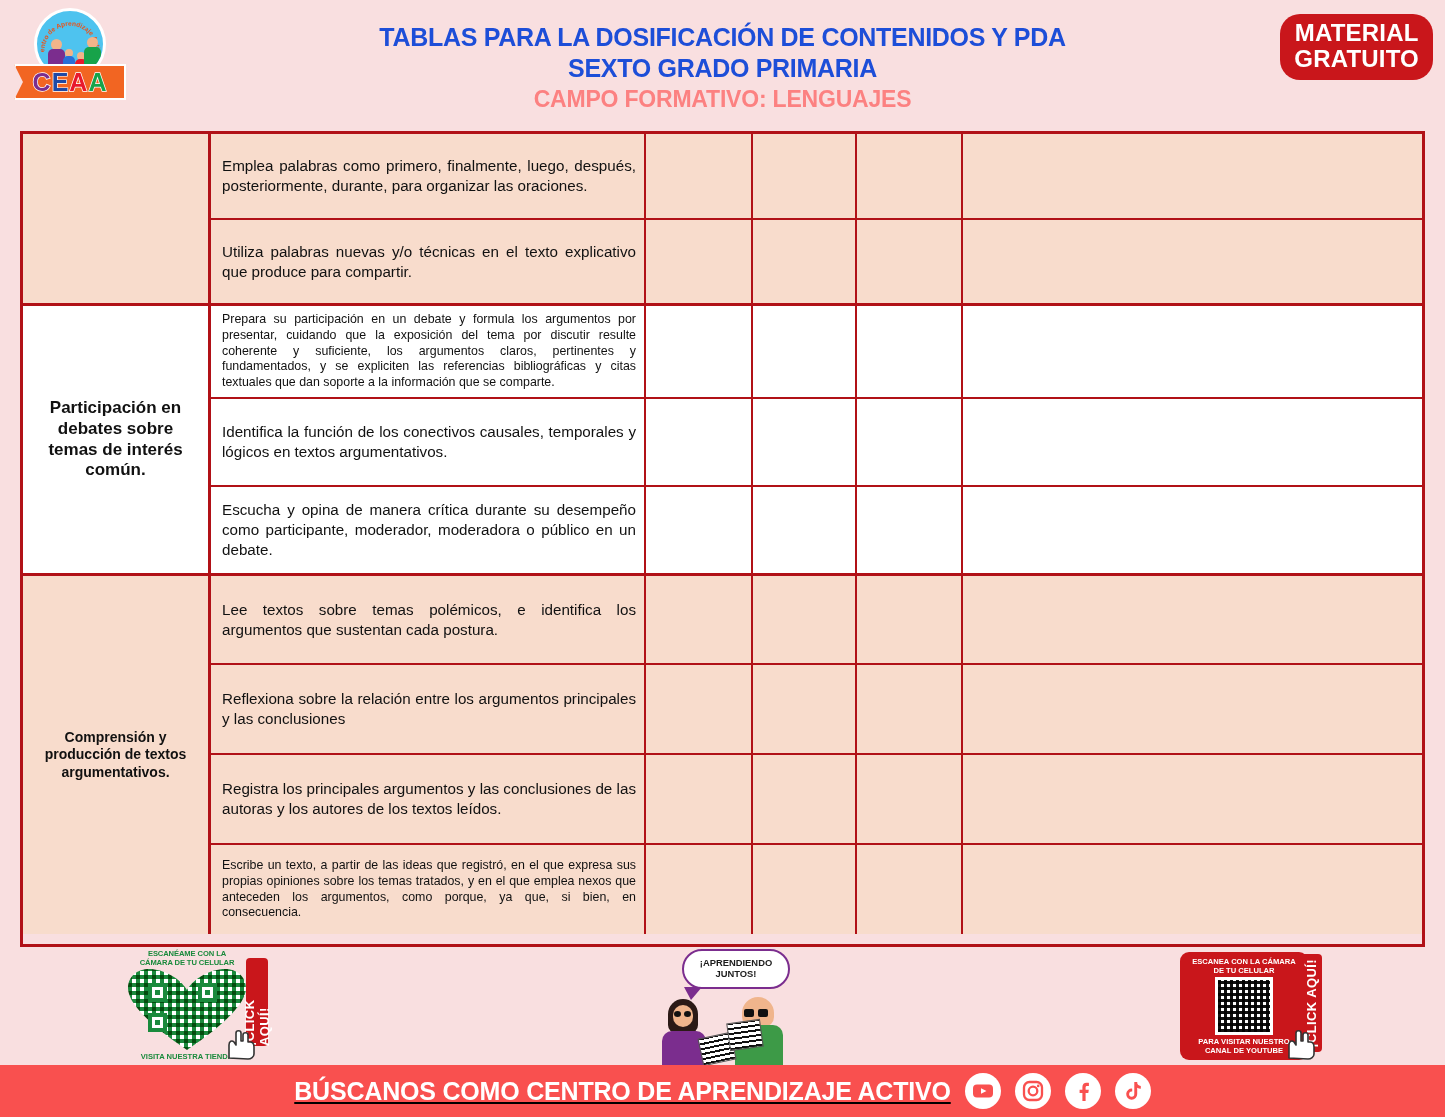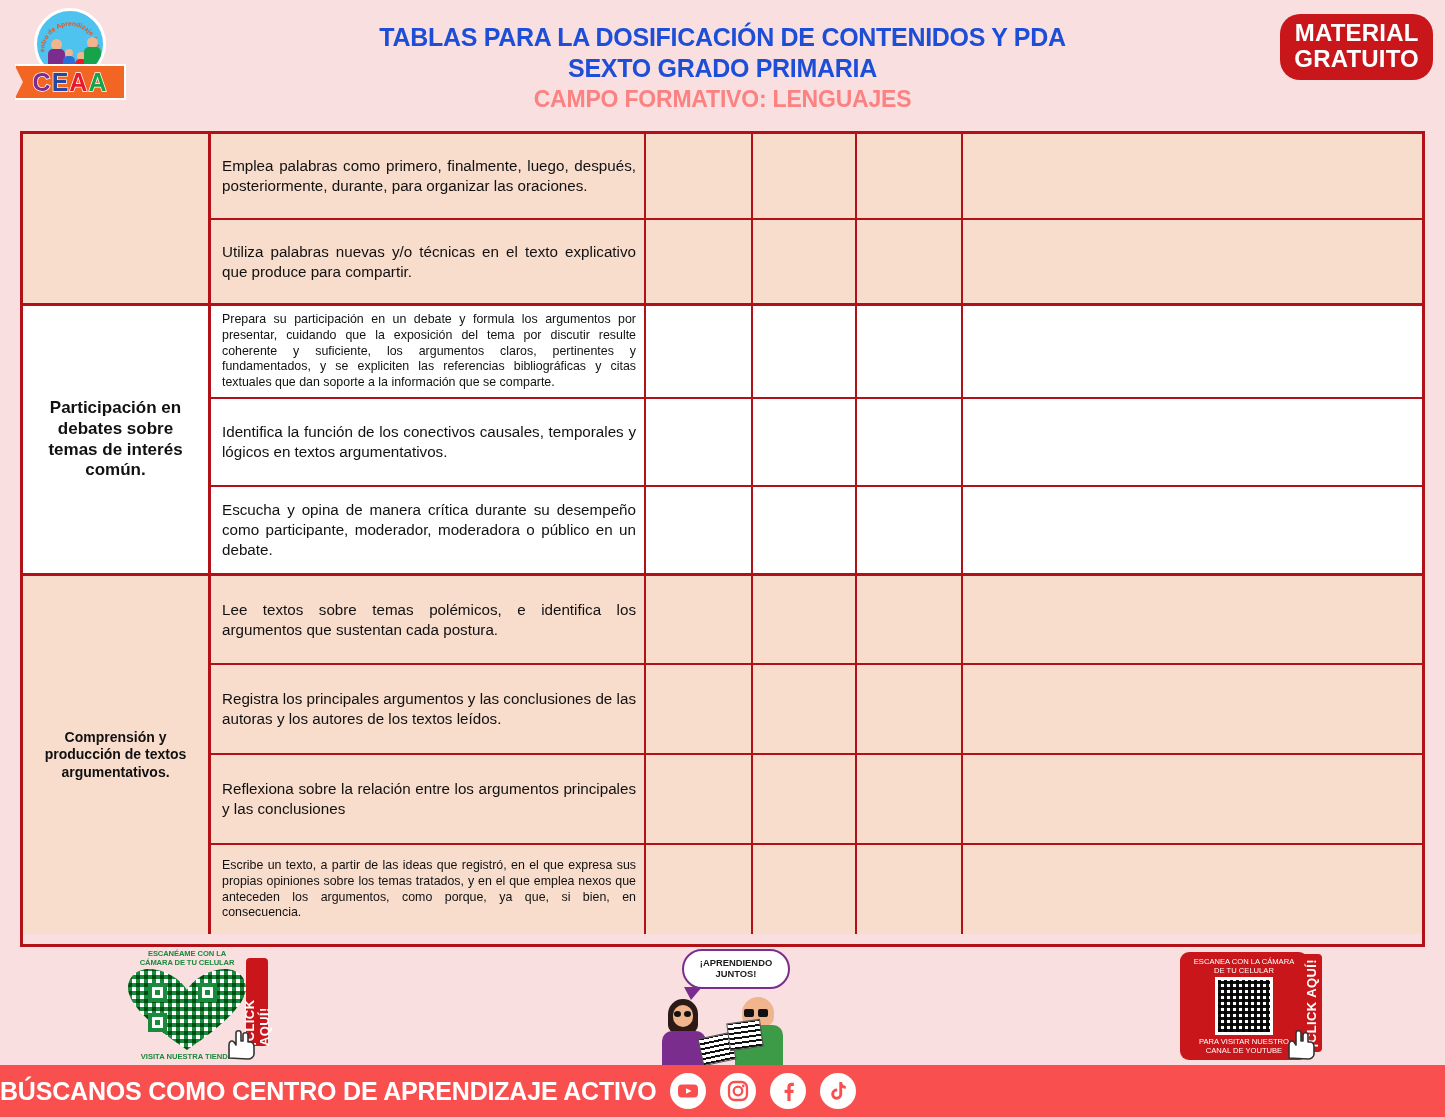--- a/index.html
+++ b/index.html
@@ -149,36 +149,36 @@
     border-top: 13px solid #7b2d8e;
   }
   .art-person { position: absolute; }
 
   .qr-right { position: absolute; left: 1180px; top: 5px; width: 150px; height: 108px; }
   .qr-card {
     position: absolute; left: 0; top: 0; width: 128px; height: 108px;
     background: #c9161b; border-radius: 9px; padding: 5px 4px;
     display: flex; flex-direction: column; align-items: center;
   }
-  .qr-card .cap { font-size: 7.6px; font-weight: 400; color: #ffffff; text-align: center; line-height: 1.2; }
+  .qr-card .cap { font-size: 7.6px; font-weight: 700; color: #ffffff; text-align: center; line-height: 1.2; }
   .qr-block {
     width: 58px; height: 58px; margin: 2px 0;
     background:
       repeating-linear-gradient(90deg, #111 0 3px, #fff 3px 6px),
       repeating-linear-gradient(0deg, #111 0 3px, #fff 3px 6px);
     background-blend-mode: multiply;
     border: 3px solid #ffffff;
   }
   .qr-right .click-tab { right: 8px; top: 2px; height: 98px; }
   .qr-right .hand { right: 14px; bottom: 0px; }
 
   
   .bottom-bar {
     position: absolute; left: 0; top: 1065px; width: 1445px; height: 52px;
-    background: #f9504f; display: flex; align-items: center; gap: 14px;
+    background: #f9504f; display: flex; align-items: center; justify-content: center; gap: 14px; text-decoration: underline;
   }
   .bb-text { font-size: 25px; font-weight: 900; color: #ffffff; letter-spacing: -0.2px; }
   .soc {
     width: 36px; height: 36px; border-radius: 50%; background: #ffffff;
     display: flex; align-items: center; justify-content: center;
   }
   .soc svg { display: block; }
 </style>
 </head>
 <body>
@@ -295,32 +295,32 @@
       <div class="rows">
         <div class="row h-s3r1">
           <div class="pda-cell">
             <p>Lee textos sobre temas polémicos, e identifica los argumentos que sustentan cada postura.</p>
           </div>
           <div class="mark-cell mc1"></div>
           <div class="mark-cell mc2"></div>
           <div class="mark-cell mc3"></div>
           <div class="mark-cell mc4"></div>
         </div>
+        <div class="row h-s3r3">
+          <div class="pda-cell">
+            <p>Reflexiona sobre la relación entre los argumentos principales y las conclusiones</p>
+          </div>
+          <div class="mark-cell mc1"></div>
+          <div class="mark-cell mc2"></div>
+          <div class="mark-cell mc3"></div>
+          <div class="mark-cell mc4"></div>
+        </div>
         <div class="row h-s3r2">
           <div class="pda-cell">
             <p>Registra los principales argumentos y las conclusiones de las autoras y los autores de los textos leídos.</p>
-          </div>
-          <div class="mark-cell mc1"></div>
-          <div class="mark-cell mc2"></div>
-          <div class="mark-cell mc3"></div>
-          <div class="mark-cell mc4"></div>
-        </div>
-        <div class="row h-s3r3">
-          <div class="pda-cell">
-            <p>Reflexiona sobre la relación entre los argumentos principales y las conclusiones</p>
           </div>
           <div class="mark-cell mc1"></div>
           <div class="mark-cell mc2"></div>
           <div class="mark-cell mc3"></div>
           <div class="mark-cell mc4"></div>
         </div>
         <div class="row h-s3r4">
           <div class="pda-cell dense">
             <p>Escribe un texto, a partir de las ideas que registró, en el que expresa sus propias opiniones sobre los temas tratados, y en el que emplea nexos que anteceden los argumentos, como porque, ya que, si bien, en consecuencia.</p>
           </div>

